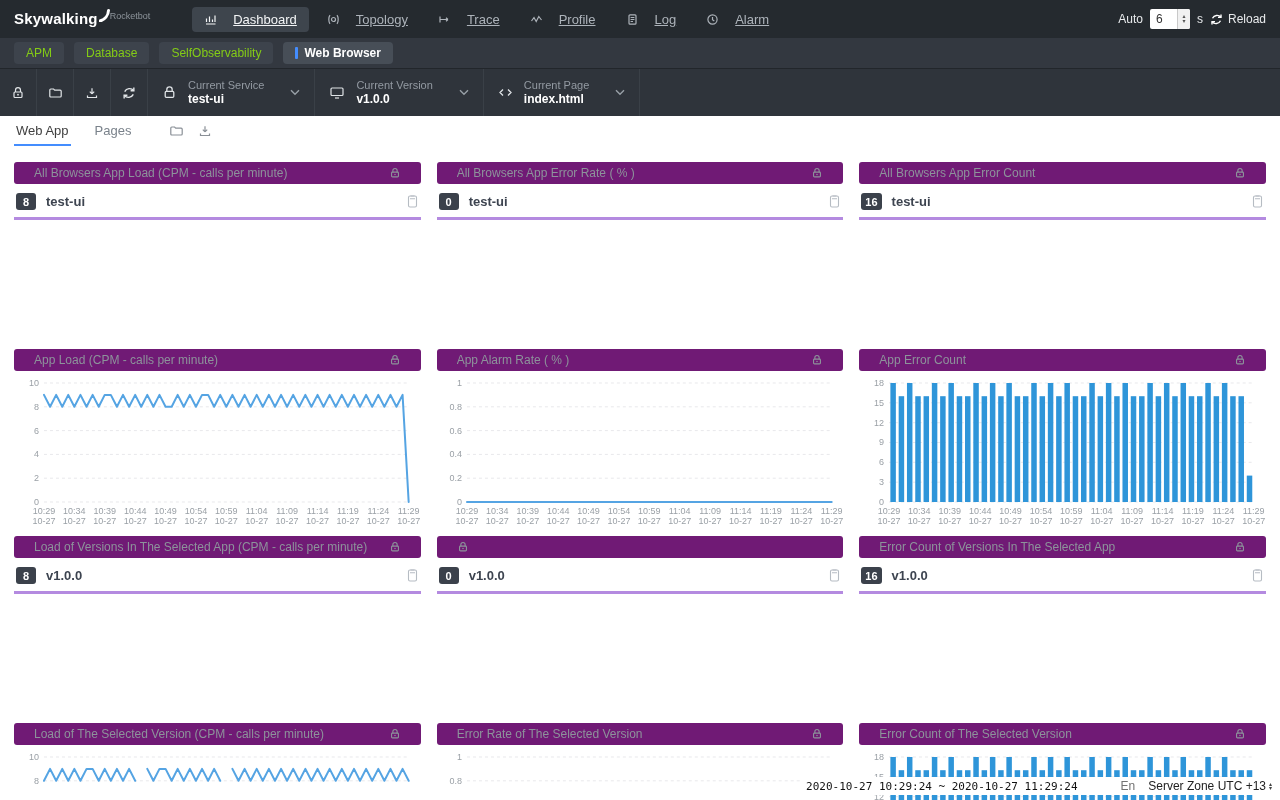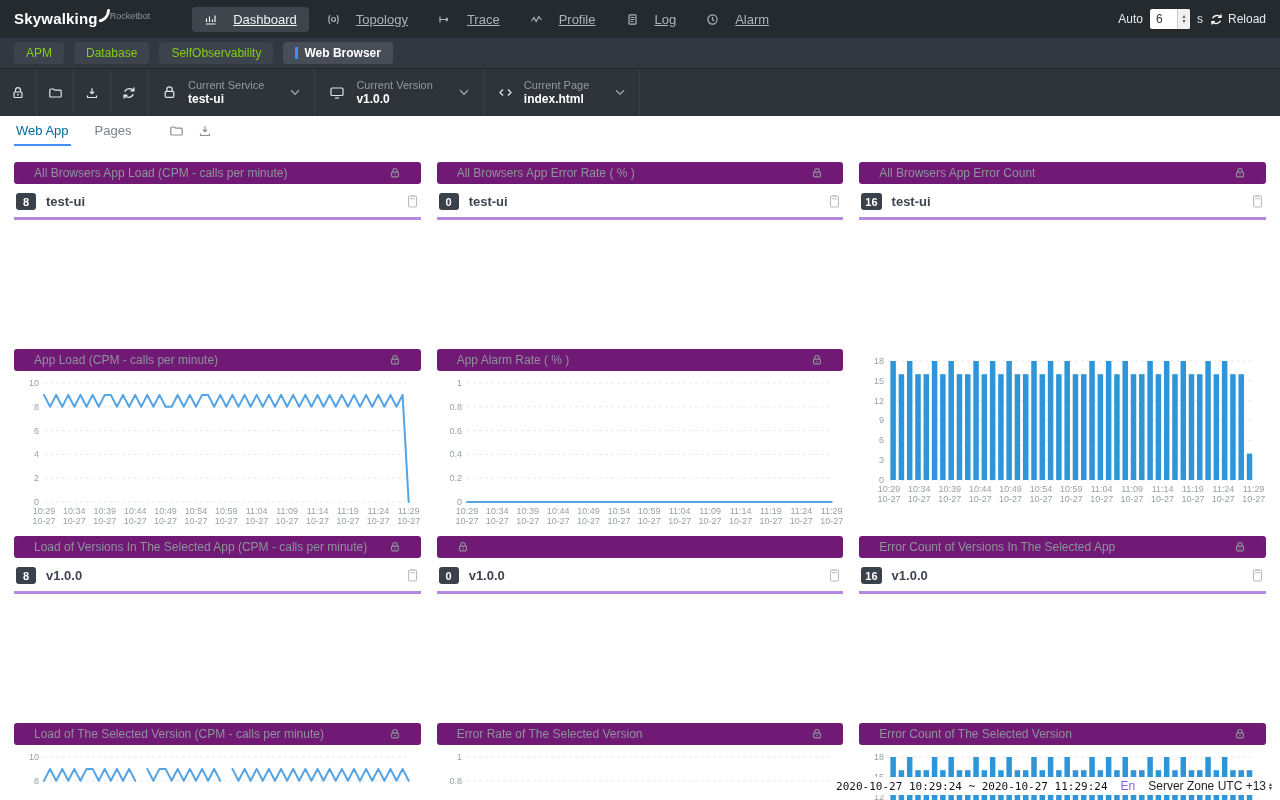--- a/index.html
+++ b/index.html
@@ -40,21 +40,21 @@
   .selector .sicon { color:#dfe3e6; margin-right:11px; display:flex; }
   .sel-labels { display:flex; flex-direction:column; justify-content:center; }
   .sel-label { font-size:11px; color:#939aa2; line-height:13px; }
   .sel-value { font-size:12px; color:#fff; font-weight:bold; line-height:14px; }
   .chev { color:#98a0a7; margin-left:26px; display:flex; }
 
   
   .tabsbar { height:30px; background:#fff; display:flex; align-items:stretch; padding:0 14px; }
   .tab { font-size:13px; color:#7a828b; display:flex; align-items:center; padding:0 2px;
          border-bottom:2px solid transparent; margin-right:22px; cursor:pointer; }
-  .tab.active { color:#0369a1; border-bottom-color:#448dfe; }
+  .tab.active { color:#404040; border-bottom-color:#448dfe; }
   .ticon { display:flex; align-items:center; color:#8a9097; margin-left:14px; cursor:pointer; }
 
   
   #cards-grid { display:grid; grid-template-columns:repeat(3,1fr); gap:10px 16px;
                 padding:16px 14px; grid-auto-rows:177px; background:#fff; }
   .card { display:flex; flex-direction:column; overflow:hidden; }
   .card-header { height:22px; flex:0 0 22px; background:#701a75; border-radius:3px;
                  display:flex; align-items:center; padding:0 20px; }
   .card-title { font-size:12px; color:#8d939b; flex:1; white-space:nowrap; overflow:hidden; }
   .hlock { color:#8d939b; display:flex; }
@@ -65,21 +65,21 @@
            border-radius:3px; display:flex; align-items:center; justify-content:center; padding:0 4px; }
   .item-name { font-size:13px; color:#3d4450; font-weight:bold; }
   .copy-btn { margin-left:auto; color:#b6bcc3; display:flex; cursor:pointer; }
   .chart { width:100%; height:155px; display:block; }
   .tick { font:9px "Liberation Sans", sans-serif; fill:#9aa0a6; }
 
   
   .statusbar { position:fixed; right:6px; bottom:5px; display:flex; align-items:center; gap:13px;
                background:#fff; padding:2px 2px 2px 6px; z-index:20; }
   .time-range { font-family:"DejaVu Sans Mono", monospace; font-size:11px; color:#111; cursor:pointer; }
-  .lang { font-size:12px; color:#8b5cf6; cursor:pointer; }
+  .lang { font-size:12px; color:#737373; cursor:pointer;margin-left:30px; }
   .zone { font-size:12px; color:#222; display:flex; align-items:center; }
   .zone-spin { display:flex; flex-direction:column; font-size:6px; line-height:4px; color:#444; margin-left:3px; cursor:pointer; }
 </style>
 </head>
 <body>
 
 <header class="topnav">
   <div class="logo">
     <div class="logo-row">
       <span class="logo-text">Skywalking</span>
@@ -452,20 +452,30 @@
           <text x="364.6" y="143" text-anchor="middle" class="tick">11:24</text>
           <text x="364.6" y="153" text-anchor="middle" class="tick">10-27</text>
           <text x="395.0" y="143" text-anchor="middle" class="tick">11:29</text>
           <text x="395.0" y="153" text-anchor="middle" class="tick">10-27</text>
           <path d="M30.0 131.0L36.1 131.0L42.2 131.0L48.3 131.0L54.3 131.0L60.4 131.0L66.5 131.0L72.6 131.0L78.7 131.0L84.8 131.0L90.8 131.0L96.9 131.0L103.0 131.0L109.1 131.0L115.2 131.0L121.3 131.0L127.3 131.0L133.4 131.0L139.5 131.0L145.6 131.0L151.7 131.0L157.8 131.0L163.8 131.0L169.9 131.0L176.0 131.0L182.1 131.0L188.2 131.0L194.3 131.0L200.3 131.0L206.4 131.0L212.5 131.0L218.6 131.0L224.7 131.0L230.8 131.0L236.8 131.0L242.9 131.0L249.0 131.0L255.1 131.0L261.2 131.0L267.3 131.0L273.3 131.0L279.4 131.0L285.5 131.0L291.6 131.0L297.7 131.0L303.8 131.0L309.8 131.0L315.9 131.0L322.0 131.0L328.1 131.0L334.2 131.0L340.3 131.0L346.3 131.0L352.4 131.0L358.5 131.0L364.6 131.0L370.7 131.0L376.8 131.0L382.8 131.0L388.9 131.0L395.0 131.0" fill="none" stroke="#55a4e3" stroke-width="2" stroke-linejoin="round" stroke-linecap="round"></path>
         </svg>
       </div>
   </div>
 
   <div class="card">
+    <div class="card-header">
+      <span class="card-title">App Error Count</span>
+      <span class="hlock">
+        <svg width="12" height="12" viewBox="0 0 14 14" fill="none" stroke="currentColor" stroke-width="1.3">
+            <path d="M4.5 6V4.2a2.5 2.5 0 0 1 5 0V6"></path>
+            <rect x="3" y="6" width="8" height="5.5" rx="1"></rect>
+            <circle cx="7" cy="8.7" r=".9" fill="currentColor" stroke="none"></circle>
+          </svg>
+      </span>
+    </div>
     <div class="card-body">
         <svg class="chart" preserveAspectRatio="none" viewBox="0 0 407 155">
           <line x1="30" x2="395" y1="12.0" y2="12.0" stroke="#e8e8eb" stroke-dasharray="3 3" stroke-width="1"></line>
           <text x="25" y="15.0" text-anchor="end" class="tick">18</text>
           <line x1="30" x2="395" y1="31.8" y2="31.8" stroke="#e8e8eb" stroke-dasharray="3 3" stroke-width="1"></line>
           <text x="25" y="34.8" text-anchor="end" class="tick">15</text>
           <line x1="30" x2="395" y1="51.7" y2="51.7" stroke="#e8e8eb" stroke-dasharray="3 3" stroke-width="1"></line>
           <text x="25" y="54.7" text-anchor="end" class="tick">12</text>
           <line x1="30" x2="395" y1="71.5" y2="71.5" stroke="#e8e8eb" stroke-dasharray="3 3" stroke-width="1"></line>
           <text x="25" y="74.5" text-anchor="end" class="tick">9</text>

